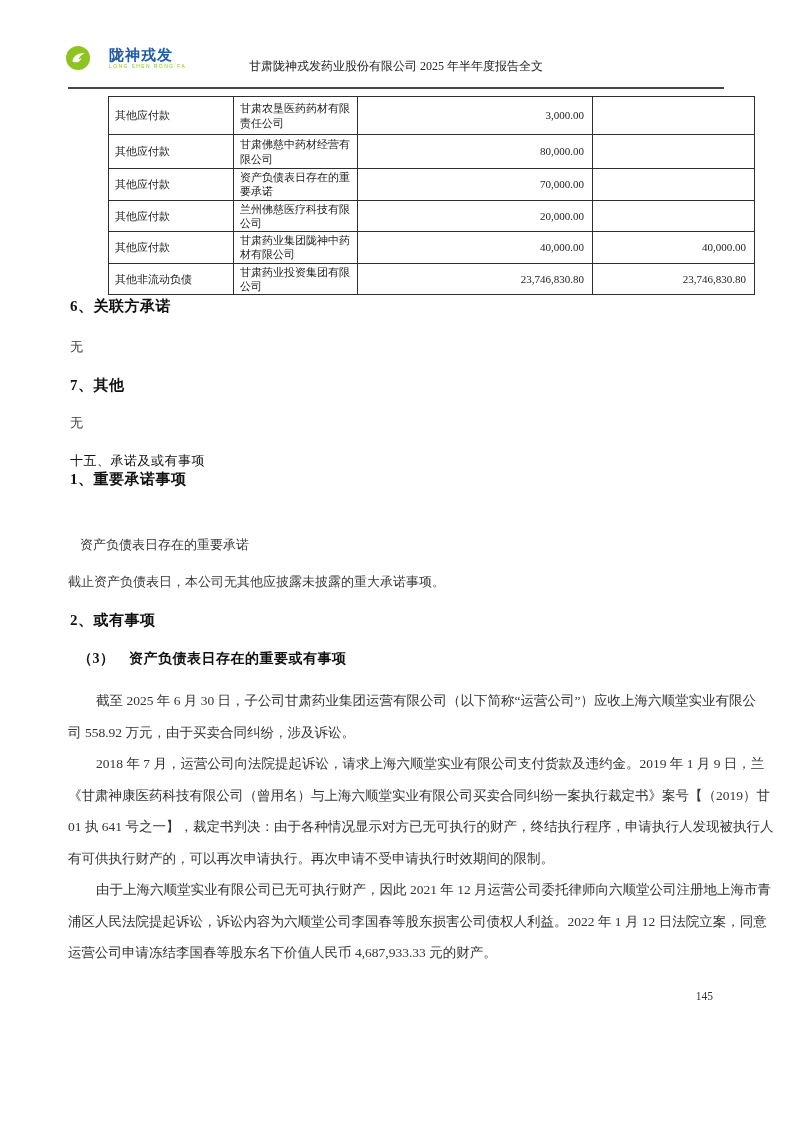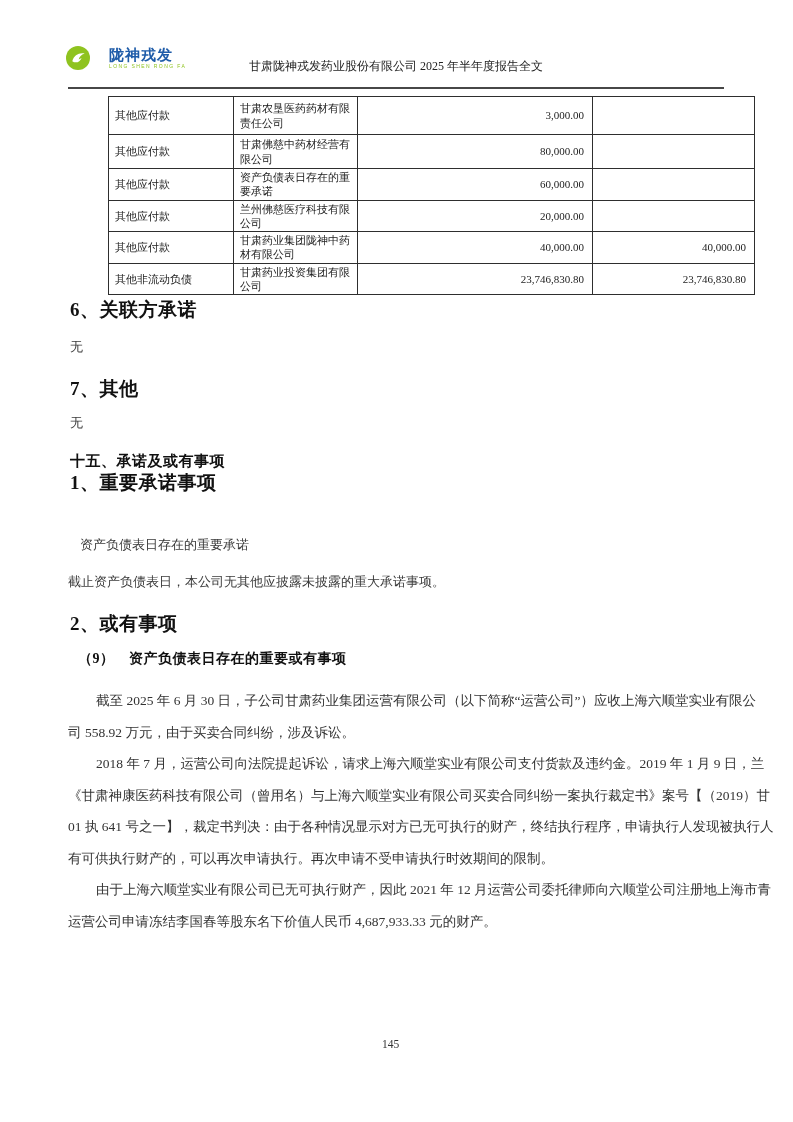--- a/index.html
+++ b/index.html
@@ -33,30 +33,30 @@
   .rel-table tr:nth-child(1){height:38px}
   .rel-table tr:nth-child(2){height:34px}
   .rel-table tr:nth-child(3){height:29px}
   .rel-table tr:nth-child(4){height:17px}
   .rel-table tr:nth-child(5){height:28px}
   .rel-table tr:nth-child(6){height:20px}
   .rel-table tr:nth-child(7){height:19px}
   .rel-table td.itm{white-space:nowrap;}
   
   .abs{position:absolute;left:70px;}
-  .h-sub{font-weight:bold;font-size:19px;color:#111;letter-spacing:0.5px;}
-  .h-big{font-weight:bold;font-size:15px;color:#111;letter-spacing:0.5px;}
+  .h-sub{font-weight:bold;font-size:15px;color:#111;letter-spacing:0.5px;}
+  .h-big{font-weight:normal;font-size:13px;color:#111;letter-spacing:0.5px;}
   .h-par{font-weight:bold;font-size:14px;color:#111;letter-spacing:0.5px;}
   .t-body{font-size:13px;color:#3a3a3a;}
   
   .flow{position:absolute;left:68px;top:685px;width:660px;font-size:13.5px;color:#333;}
   .flow .ln{height:31.5px;line-height:31.5px;white-space:nowrap;}
   .flow .ln.first{padding-left:28px;}
   
-  .page-number{position:absolute;left:68px;top:1038px;width:645px;text-align:center;font-size:11.5px;color:#333;}
+  .page-number{position:absolute;left:68px;top:990px;width:645px;text-align:right;font-size:11.5px;color:#333;}
 </style>
 </head>
 <body>
 
 <div class="page">
 
   <div class="logo">
     <svg class="logo-mark" viewBox="0 0 24 24">
       <circle cx="12" cy="12" r="12" fill="#8fc31f"></circle>
       <path d="M6.3 15.2 C7.8 9.4 13.2 6.3 18.7 7.6 C15.1 9.0 13.4 10.6 12.7 13.4 L15.6 11.9 C14.2 16.0 9.8 17.7 6.3 15.2 Z" fill="#ffffff"></path>
@@ -85,21 +85,21 @@
       </tr>
       <tr>
         <td class="itm">其他应付款</td>
         <td>甘肃佛慈中药材经营有限公司</td>
         <td class="num">80,000.00</td>
         <td class="num"></td>
       </tr>
       <tr>
         <td class="itm">其他应付款</td>
         <td>资产负债表日存在的重要承诺</td>
-        <td class="num">60,000.00</td>
+        <td class="num">70,000.00</td>
         <td class="num"></td>
       </tr>
       <tr>
         <td class="itm">其他应付款</td>
         <td>兰州佛慈医疗科技有限公司</td>
         <td class="num">20,000.00</td>
         <td class="num"></td>
       </tr>
       <tr>
         <td class="itm">其他应付款</td>
@@ -118,28 +118,29 @@
 
   <div class="abs h-sub" style="top:297px">6、关联方承诺</div>
   <div class="abs t-body" style="top:338px">无</div>
   <div class="abs h-sub" style="top:376px">7、其他</div>
   <div class="abs t-body" style="top:414px">无</div>
   <div class="abs h-big" style="top:452px">十五、承诺及或有事项</div>
   <div class="abs h-sub" style="top:470px">1、重要承诺事项</div>
   <div class="abs t-body" style="top:536px;left:80px">资产负债表日存在的重要承诺</div>
   <div class="abs t-body" style="top:573px;left:68px">截止资产负债表日，本公司无其他应披露未披露的重大承诺事项。</div>
   <div class="abs h-sub" style="top:611px">2、或有事项</div>
-  <div class="abs h-par" style="top:650px;left:78px">（9）　资产负债表日存在的重要或有事项</div>
+  <div class="abs h-par" style="top:650px;left:78px">（3）　资产负债表日存在的重要或有事项</div>
 
   <div class="flow">
     <div class="ln first">截至 2025 年 6 月 30 日，子公司甘肃药业集团运营有限公司（以下简称“运营公司”）应收上海六顺堂实业有限公</div>
     <div class="ln">司 558.92 万元，由于买卖合同纠纷，涉及诉讼。</div>
     <div class="ln first">2018 年 7 月，运营公司向法院提起诉讼，请求上海六顺堂实业有限公司支付货款及违约金。2019 年 1 月 9 日，兰</div>
     <div class="ln">《甘肃神康医药科技有限公司（曾用名）与上海六顺堂实业有限公司买卖合同纠纷一案执行裁定书》案号【（2019）甘</div>
     <div class="ln">01 执 641 号之一】，裁定书判决：由于各种情况显示对方已无可执行的财产，终结执行程序，申请执行人发现被执行人</div>
     <div class="ln">有可供执行财产的，可以再次申请执行。再次申请不受申请执行时效期间的限制。</div>
     <div class="ln first">由于上海六顺堂实业有限公司已无可执行财产，因此 2021 年 12 月运营公司委托律师向六顺堂公司注册地上海市青</div>
+    <div class="ln">浦区人民法院提起诉讼，诉讼内容为六顺堂公司李国春等股东损害公司债权人利益。2022 年 1 月 12 日法院立案，同意</div>
     <div class="ln">运营公司申请冻结李国春等股东名下价值人民币 4,687,933.33 元的财产。</div>
   </div>
 
   <div class="page-number">145</div>
 
 </div>
 
 </body></html>

